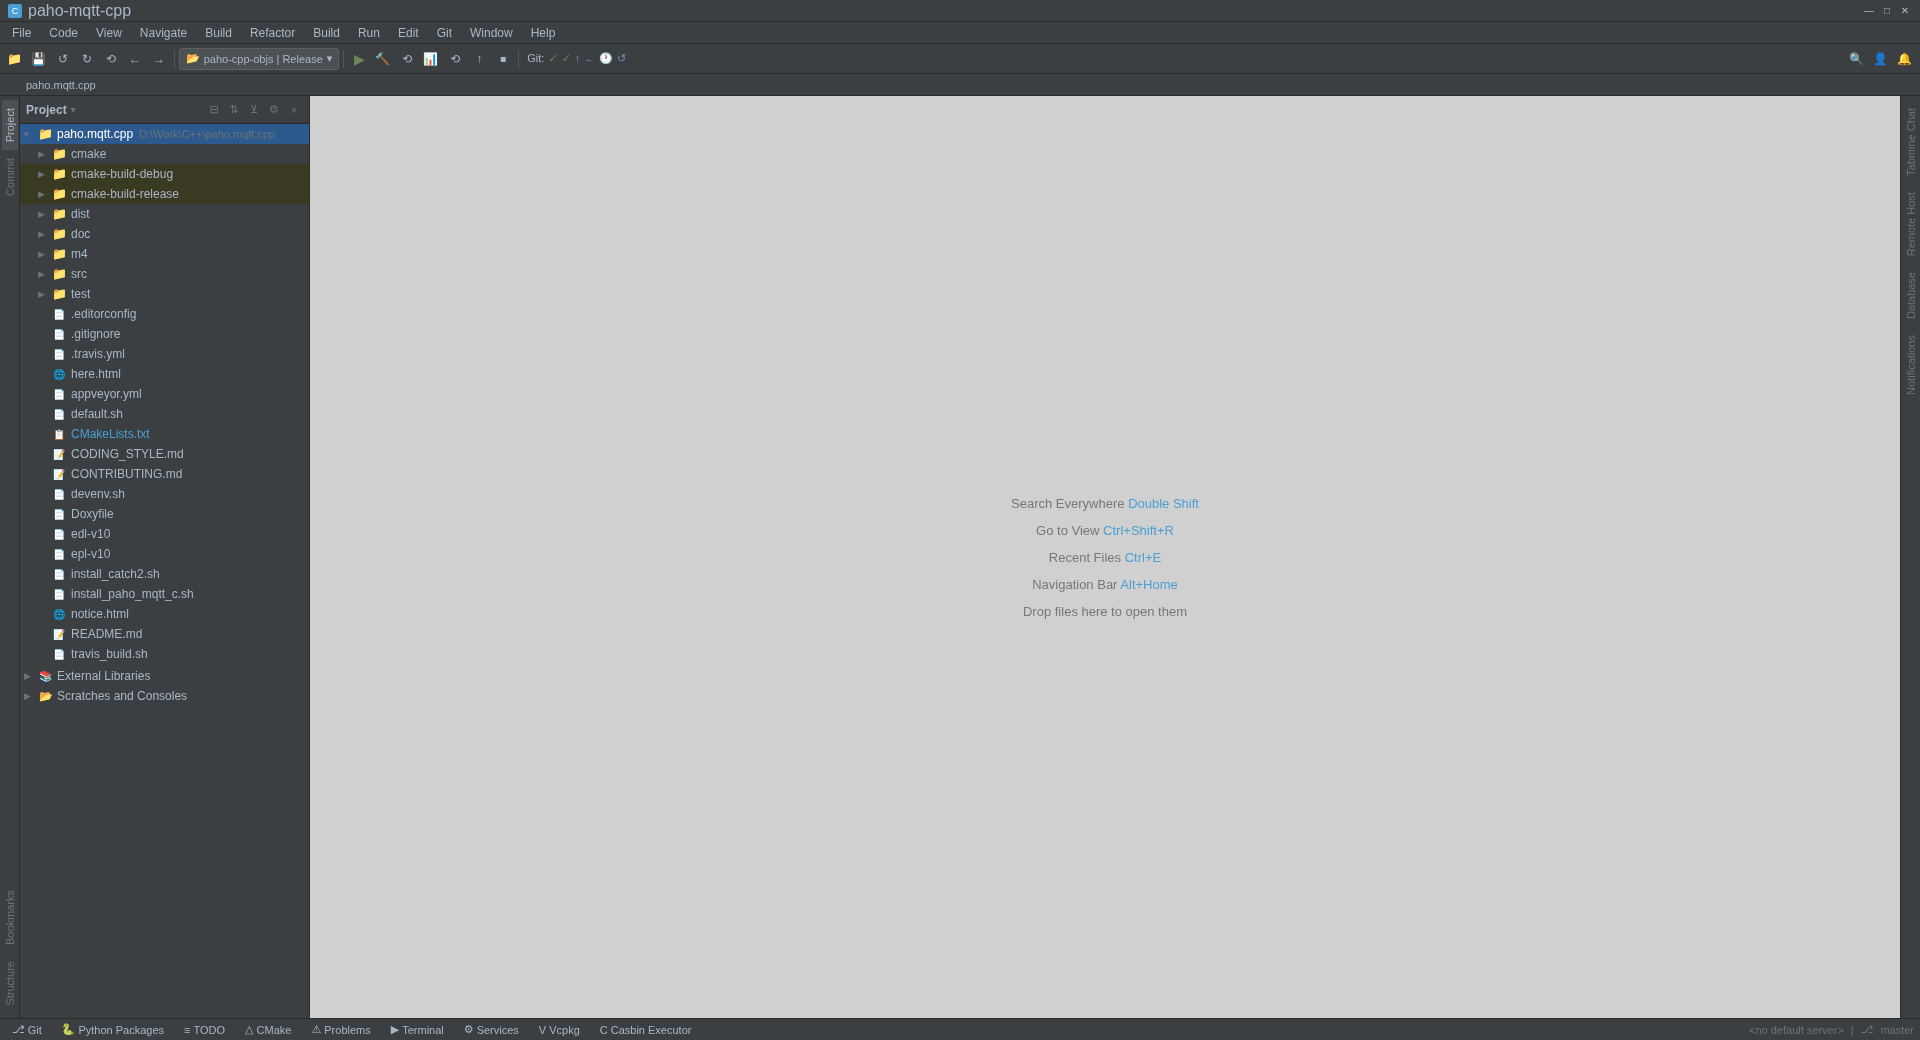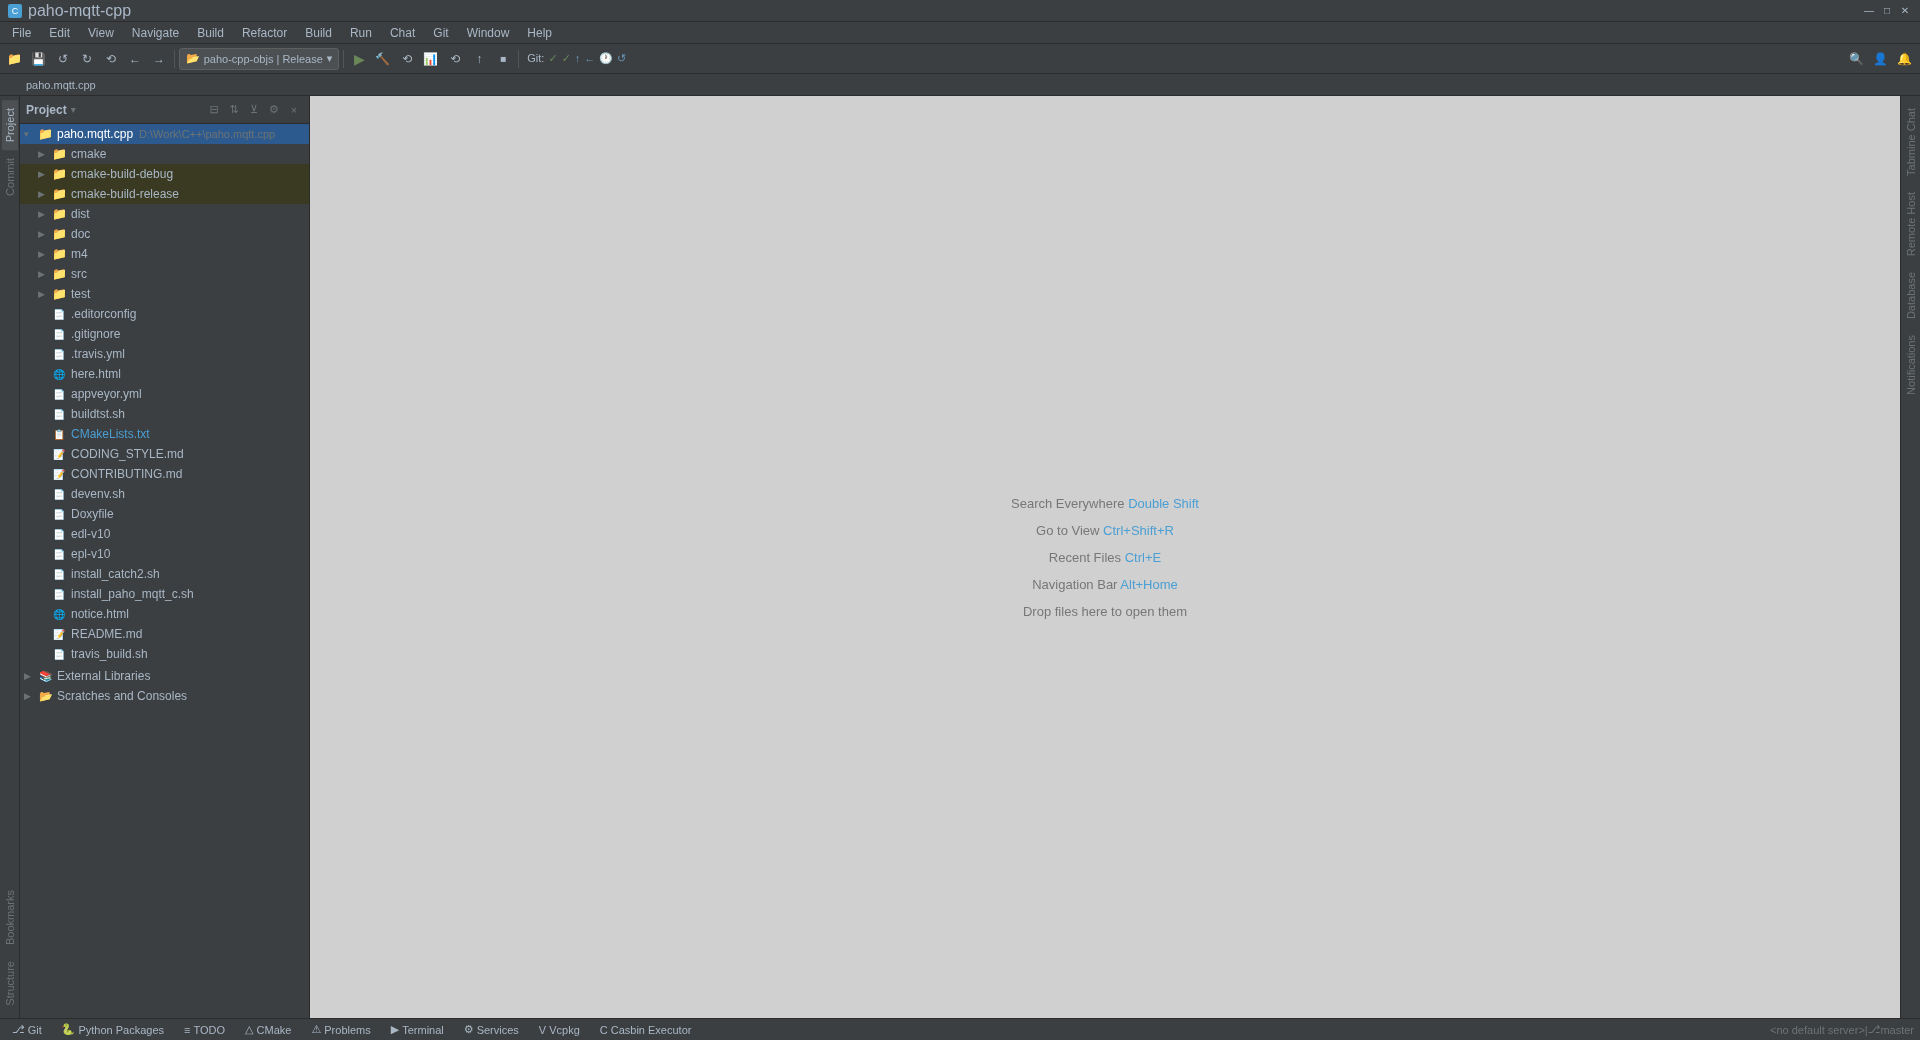--- a/index.html
+++ b/index.html
@@ -300,21 +300,21 @@
       color: #a9b7c6;
       font-size: 11px;
       border-radius: 2px;
     }
     .status-tab-icon {
       font-size: 11px;
     }
     .status-right {
       display: flex;
       align-items: center;
-      gap: 0;
+      gap: 7px;
       color: #6d7374;
       font-size: 11px;
     }
 
     .vertical-tabs-left {
       width: 20px;
       background: #3c3f41;
       border-right: 1px solid #2b2b2b;
       display: flex;
       flex-direction: column;
@@ -342,28 +342,28 @@
   </div>
   <div class="title-bar-controls">
     <button class="title-btn">—</button>
     <button class="title-btn">□</button>
     <button class="title-btn">✕</button>
   </div>
 </div>
 
 <div class="menu-bar">
   <div class="menu-item">File</div>
-  <div class="menu-item">Edit</div>
+  <div class="menu-item">Code</div>
   <div class="menu-item">View</div>
   <div class="menu-item">Navigate</div>
   <div class="menu-item">Build</div>
   <div class="menu-item">Refactor</div>
   <div class="menu-item">Build</div>
   <div class="menu-item">Run</div>
-  <div class="menu-item">Chat</div>
+  <div class="menu-item">Edit</div>
   <div class="menu-item">Git</div>
   <div class="menu-item">Window</div>
   <div class="menu-item">Help</div>
 </div>
 
 <div class="toolbar">
   <button class="toolbar-btn">📁</button>
   <button class="toolbar-btn">💾</button>
   <button class="toolbar-btn">↺</button>
   <button class="toolbar-btn">↻</button>
@@ -511,21 +511,21 @@
 
       <div class="tree-item indent-1">
         <span class="tree-arrow"> </span>
         <span class="tree-icon" style="font-size:10px; color:#6a8759;">📄</span>
         <span>appveyor.yml</span>
       </div>
 
       <div class="tree-item indent-1">
         <span class="tree-arrow"> </span>
         <span class="tree-icon" style="font-size:10px; color:#cc7832;">📄</span>
-        <span>buildtst.sh</span>
+        <span>default.sh</span>
       </div>
 
       <div class="tree-item indent-1">
         <span class="tree-arrow"> </span>
         <span class="tree-icon file-icon-cmake" style="font-size:10px;">📋</span>
         <span style="color:#4a9fd4;">CMakeLists.txt</span>
       </div>
 
       <div class="tree-item indent-1">
         <span class="tree-arrow"> </span>

